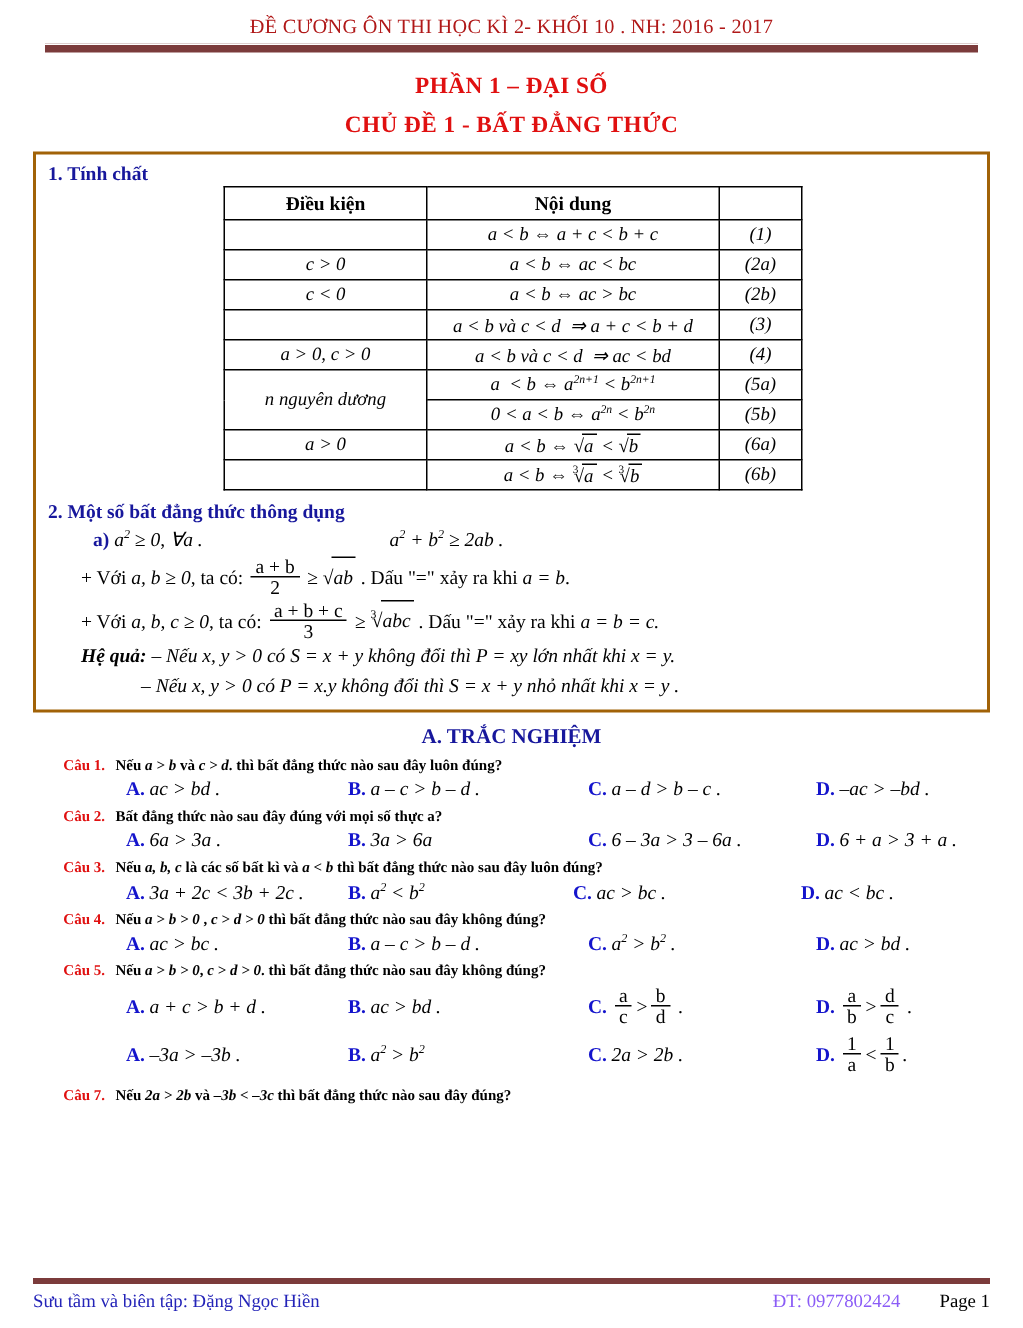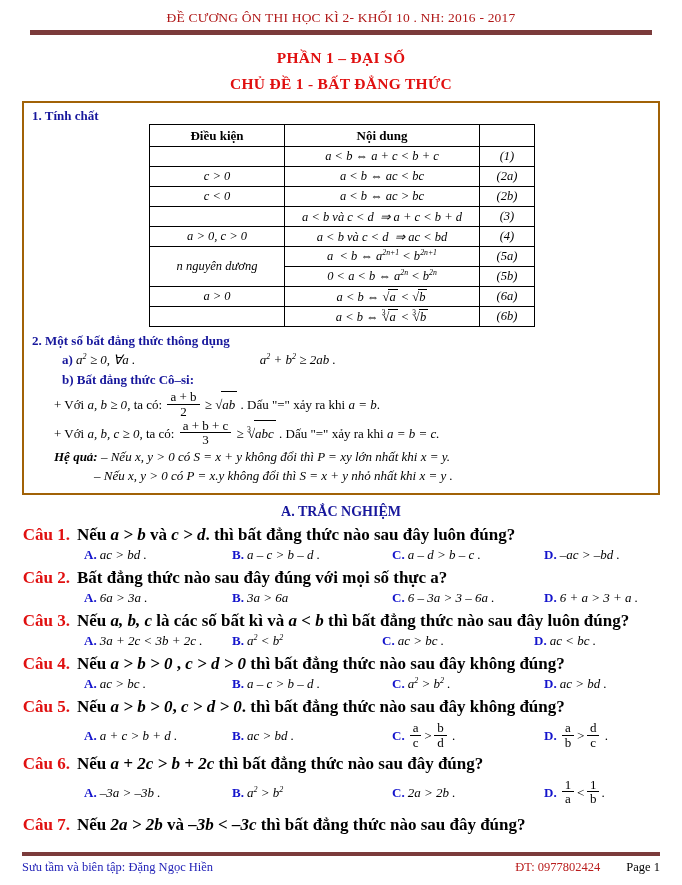--- a/index.html
+++ b/index.html
@@ -144,21 +144,21 @@
     text-align: center;
     color: #17179C;
     font-weight: bold;
     font-size: 14px;
     margin-top: 9px;
     margin-bottom: 3px;
   }
   .q-row {
     display: flex;
     align-items: center;
-    font-size: 17px;
+    font-size: 10px;
     margin-top: 5px;
   }
   .q-label {
     color: #E01010;
     font-weight: bold;
     width: 55px;
     flex: 0 0 55px;
     text-align: right;
     padding-right: 7px;
     box-sizing: border-box;
@@ -190,21 +190,21 @@
     height: 4px;
     background: #7B3B3B;
     margin: 0 0 4px 0;
   }
   .footer-row {
     display: flex;
     align-items: baseline;
     font-size: 12.5px;
   }
   .f-left { color: #2424B8; flex: 1; }
-  .f-phone { color: #b91c1c; margin-right: 26px; }
+  .f-phone { color: #8b5cf6; margin-right: 26px; }
   .f-page { color: #000000; }
 </style>
 </head>
 <body>
 
 <div class="page">
 
   <div class="doc-header">ĐỀ CƯƠNG ÔN THI HỌC KÌ 2- KHỐI 10 . NH: 2016 - 2017</div>
   <div class="rule-top"></div>
 
@@ -284,21 +284,20 @@
 
     <div class="bd-body">
 
       <div class="ln indent1">
         <span class="blue-b">a)</span>
         <span class="mi">a<sup class="sm">2</sup> ≥ 0<span style="font-style:normal">,</span> ∀a .</span>
         <span style="display:inline-block;width:118px"></span>
         <span class="mi">a<sup class="sm">2</sup> + b<sup class="sm">2</sup> ≥ 2ab .</span>
       </div>
 
-      <div class="ln indent1 blue-b">b) Bất đẳng thức Cô–si:</div>
 
       <div class="ln indent2 tall">
         <span>+ Với</span>
         <span class="mi">a, b ≥ 0</span><span>, ta có:</span>
         <span class="frac">
           <span class="nu">a + b</span>
           <span class="de">2</span>
         </span>
         <span>≥</span>
         <span class="radsign">√</span><span class="radical">ab</span>
@@ -380,24 +379,20 @@
     <div class="q-label">Câu 5.</div>
     <div class="q-text">Nếu <span class="mi">a &gt; b &gt; 0</span>, <span class="mi">c &gt; d &gt; 0</span>. thì bất đẳng thức nào sau đây <b>không đúng</b>?</div>
   </div>
   <div class="opts tallrow">
     <div class="opt w1"><span class="opt-let">A.</span><span class="mi">a + c &gt; b + d .</span></div>
     <div class="opt w2"><span class="opt-let">B.</span><span class="mi">ac &gt; bd .</span></div>
     <div class="opt w3"><span class="opt-let">C.</span><span class="frac"><span class="nu">a</span><span class="de">c</span></span><span class="mi">&gt;</span><span class="frac"><span class="nu">b</span><span class="de">d</span></span><span class="mu"> .</span></div>
     <div class="opt w4"><span class="opt-let">D.</span><span class="frac"><span class="nu">a</span><span class="de">b</span></span><span class="mi">&gt;</span><span class="frac"><span class="nu">d</span><span class="de">c</span></span><span class="mu"> .</span></div>
   </div>
 
-  <div class="q-row">
-    <div class="q-label">Câu 6.</div>
-    <div class="q-text">Nếu <span class="mi">a + 2c &gt; b + 2c</span> thì bất đẳng thức nào sau đây đúng?</div>
-  </div>
   <div class="opts tallrow">
     <div class="opt w1"><span class="opt-let">A.</span><span class="mi">–3a &gt; –3b .</span></div>
     <div class="opt w2"><span class="opt-let">B.</span><span class="mi">a<sup class="sm">2</sup> &gt; b<sup class="sm">2</sup></span></div>
     <div class="opt w3"><span class="opt-let">C.</span><span class="mi">2a &gt; 2b .</span></div>
     <div class="opt w4"><span class="opt-let">D.</span><span class="frac"><span class="nu">1</span><span class="de">a</span></span><span class="mi">&lt;</span><span class="frac"><span class="nu">1</span><span class="de">b</span></span><span class="mu">.</span></div>
   </div>
 
   <div class="q-row" style="margin-top:9px">
     <div class="q-label">Câu 7.</div>
     <div class="q-text">Nếu <span class="mi">2a &gt; 2b</span> và <span class="mi">–3b &lt; –3c</span> thì bất đẳng thức nào sau đây đúng?</div>

